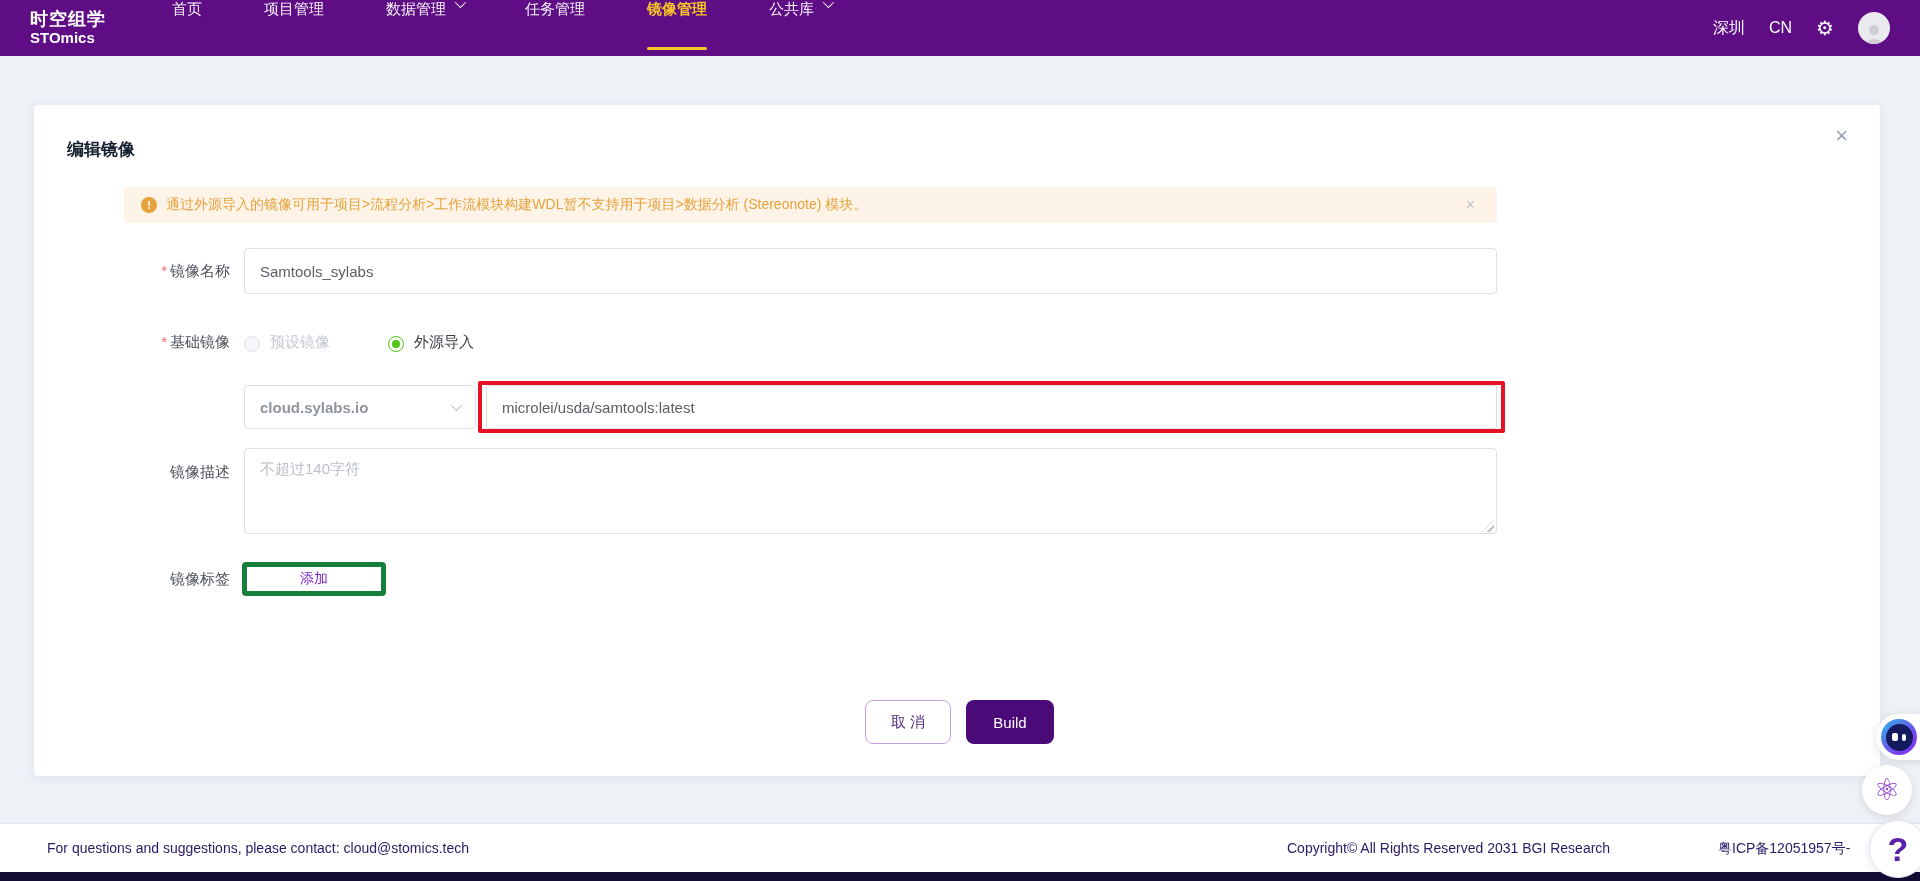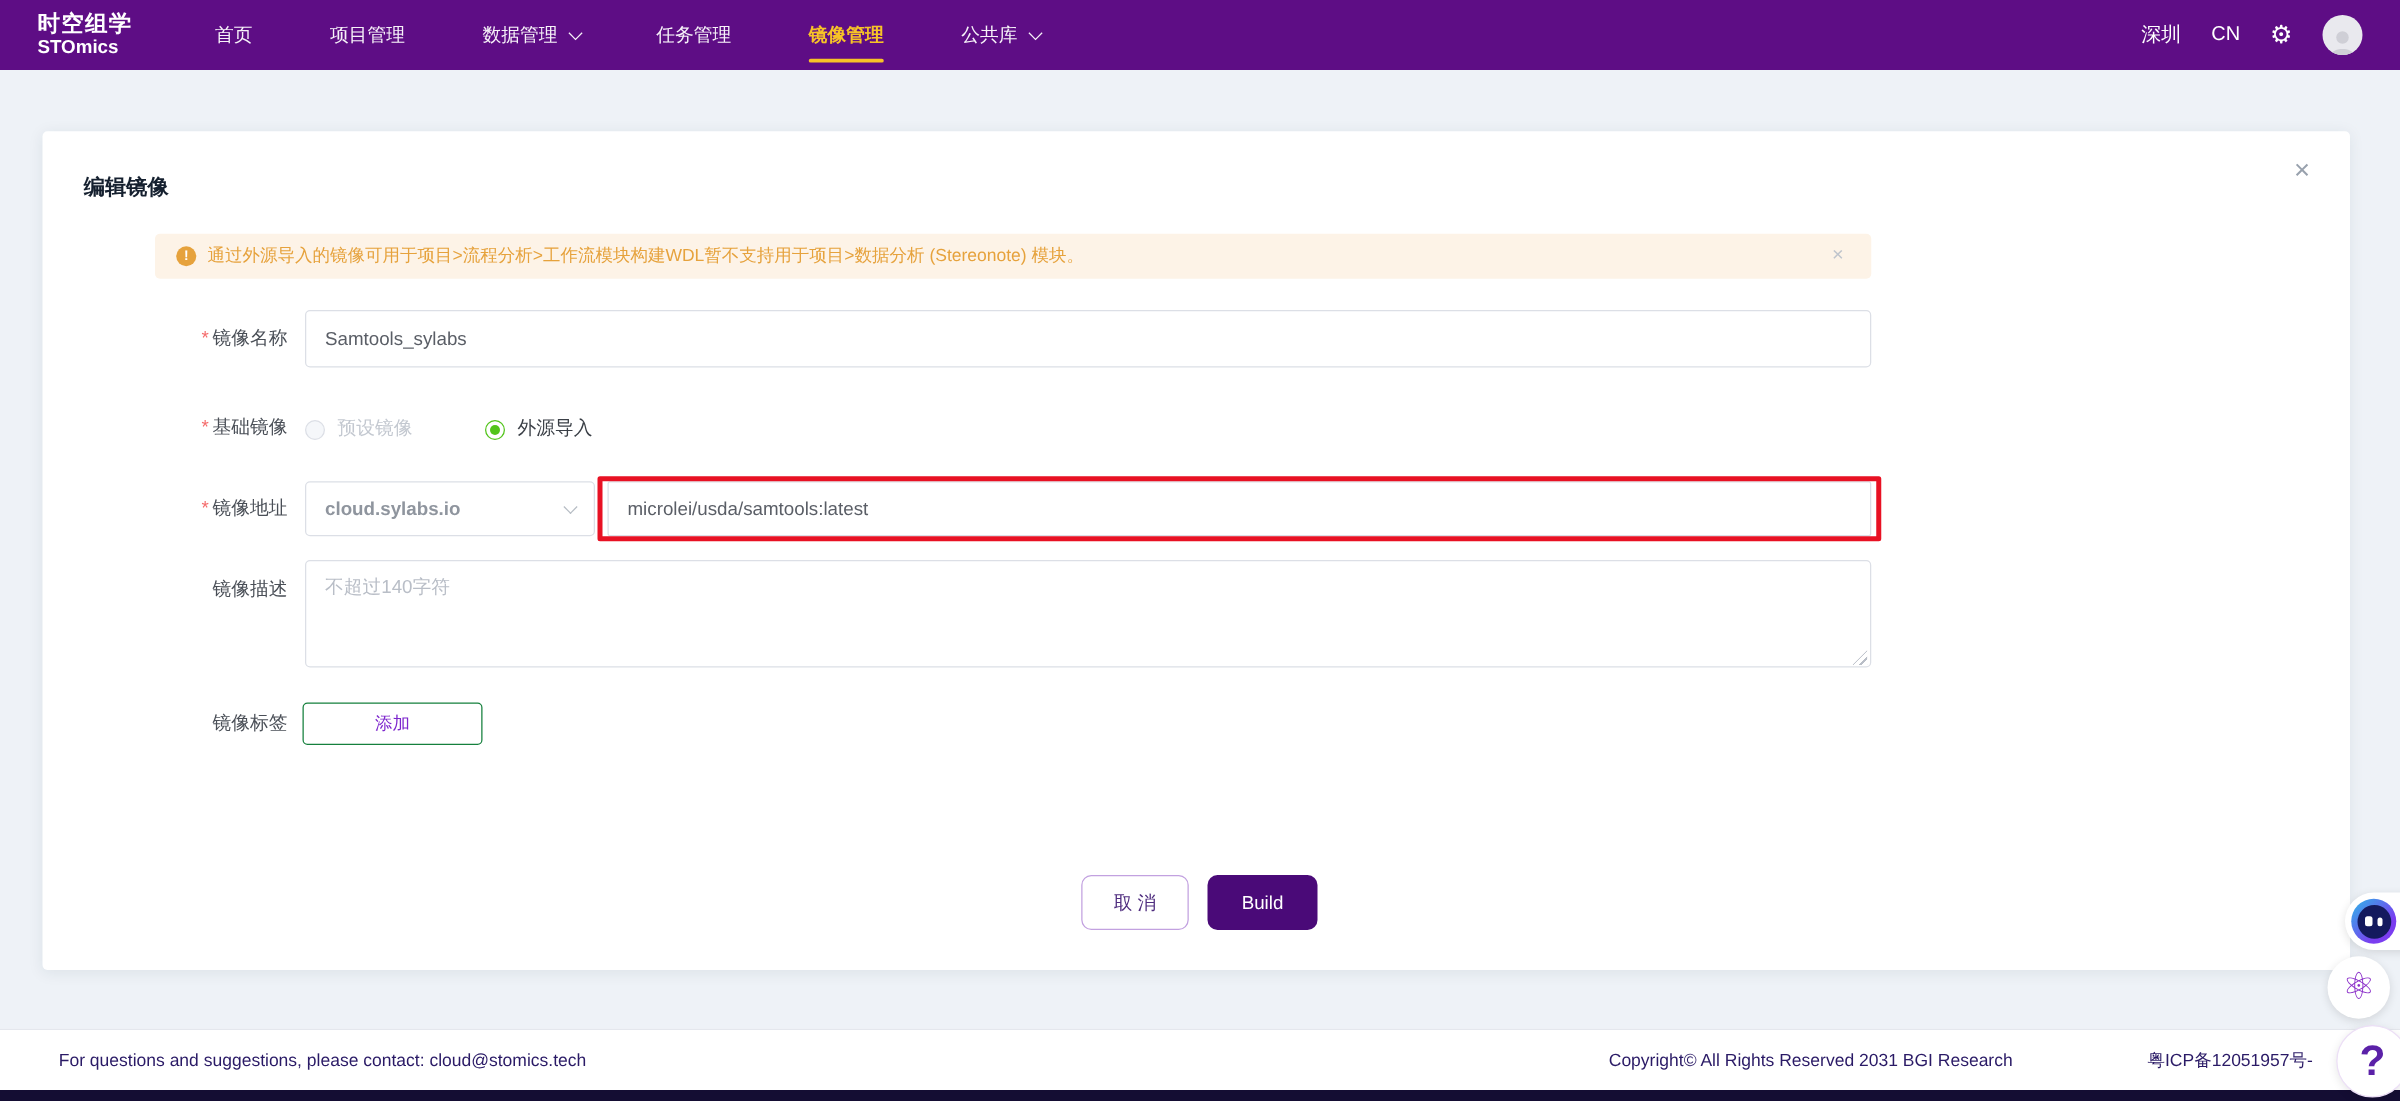--- a/index.html
+++ b/index.html
@@ -5,21 +5,21 @@
   * { margin:0; padding:0; box-sizing:border-box; }
   html,body { width:1920px; height:881px; overflow:hidden; }
   body { font-family:"Liberation Sans","DejaVu Sans",sans-serif; background:#eef2f7; position:relative; }
 
   
   .header { position:absolute; top:0; left:0; width:1920px; height:56px; background:#5e0d85; display:flex; align-items:center; z-index:10; }
   .logo { margin-left:30px; color:#fff; line-height:1.1; cursor:pointer; }
   .logo .l1 { font-size:18px; font-weight:bold; letter-spacing:1px; }
   .logo .l2 { font-size:15px; font-weight:bold; }
   .nav { display:flex; align-items:center; margin-left:66px; gap:62px; height:56px; }
-  .nav-item { position:relative; color:rgba(255,255,255,.95); font-size:15px; height:56px; display:flex; align-items:center; cursor:pointer; white-space:nowrap; }
+  .nav-item { position:relative; color:rgba(255,255,255,.95); font-size:15px; height:56px; display:flex; align-items:flex-start; cursor:pointer; white-space:nowrap; }
   .nav-item.active { color:#f7c327; font-weight:bold; }
   .nav-item.active::after { content:""; position:absolute; left:0; right:0; bottom:6px; height:3px; background:#f7c327; border-radius:2px; }
   .chev { width:8px; height:8px; border-right:1.5px solid currentColor; border-bottom:1.5px solid currentColor; transform:rotate(45deg) translateY(-2px); display:inline-block; margin-left:9px; }
   .hdr-right { position:absolute; right:30px; top:0; height:56px; display:flex; align-items:center; gap:24px; color:#fff; }
   .hdr-right .txt { font-size:16px; cursor:pointer; }
   .gear { font-size:20px; cursor:pointer; line-height:1; }
   .avatar { width:32px; height:32px; border-radius:50%; background:#e9e9ee; display:flex; align-items:flex-end; justify-content:center; overflow:hidden; cursor:pointer; }
 
   
   .modal { position:absolute; left:34px; top:105px; width:1846px; height:671px; background:#fff; border-radius:4px; box-shadow:0 2px 12px rgba(31,45,61,.08); }
@@ -60,21 +60,21 @@
 
   .row-desc { top:343px; height:86px; }
   .row-desc .f-label { line-height:15px; top:16px; }
   .desc-area { position:absolute; left:210px; top:0; width:1253px; height:86px; border:1px solid #dcdfe6; border-radius:4px; padding:11px 15px; font-size:15px; color:#5a5e66; font-family:inherit; resize:none; outline:none; }
   .desc-area::placeholder { color:#b9bec7; }
   .resize-grip { position:absolute; left:1448px; top:72px; width:12px; height:12px; cursor:nwse-resize;
     background:repeating-linear-gradient(135deg, transparent 0 3px, #b9bec7 3px 4.5px); clip-path:polygon(100% 0,100% 100%,0 100%); }
 
   .row-tags { top:457px; height:34px; }
   .row-tags .f-label { line-height:34px; }
-  .add-btn { position:absolute; left:208px; top:0; width:144px; height:34px; border:1px solid #15803d; border-radius:4px; background:#fff; color:#7d26cd; font-size:14px; display:flex; align-items:center; justify-content:center; cursor:pointer; }
+  .add-btn { position:absolute; left:208px; top:0; width:144px; height:34px; border:5px solid #15803d; border-radius:4px; background:#fff; color:#7d26cd; font-size:14px; display:flex; align-items:center; justify-content:center; cursor:pointer; }
 
   .actions { position:absolute; top:595px; left:0; width:1846px; height:44px; }
   .cancel-btn { position:absolute; left:831px; top:0; width:86px; height:44px; border:1px solid #c2a1e0; border-radius:8px; background:#fff; color:#4f2d7f; font-size:15px; display:flex; align-items:center; justify-content:center; cursor:pointer; }
   .build-btn { position:absolute; left:932px; top:0; width:88px; height:44px; border:none; border-radius:8px; background:#4a0a78; color:#fff; font-size:15px; display:flex; align-items:center; justify-content:center; cursor:pointer; }
 
   
   .footer { position:absolute; left:0; top:823px; width:1920px; height:49px; background:#fff; border-top:1px solid #e4e7ed; }
   .footer .contact { position:absolute; left:47px; top:0; line-height:49px; font-size:14px; color:#2a1a66; }
   .footer .copyright { position:absolute; left:1287px; top:0; line-height:49px; font-size:14px; color:#2a1a66; }
   .footer .icp { position:absolute; left:1718px; top:0; line-height:49px; font-size:14px; color:#2a1a66; }
@@ -157,21 +157,20 @@
         <span class="radio-label">预设镜像</span>
       </div>
       <div class="radio checked">
         <span class="radio-circle"></span>
         <span class="radio-label">外源导入</span>
       </div>
     </div>
   </div>
 
   <div class="form-row row-addr">
-    <div class="f-label"><span class="req">*</span><span>镜像地址</span></div>
     <div class="select-box">
       <span>cloud.sylabs.io</span>
       <span class="chev-g"></span>
     </div>
     <input class="addr-input" type="text" value="microlei/usda/samtools:latest" style="">
     <div class="red-box"></div>
   </div>
 
   <div class="form-row row-desc">
     <div class="f-label"><span>镜像描述</span></div>

